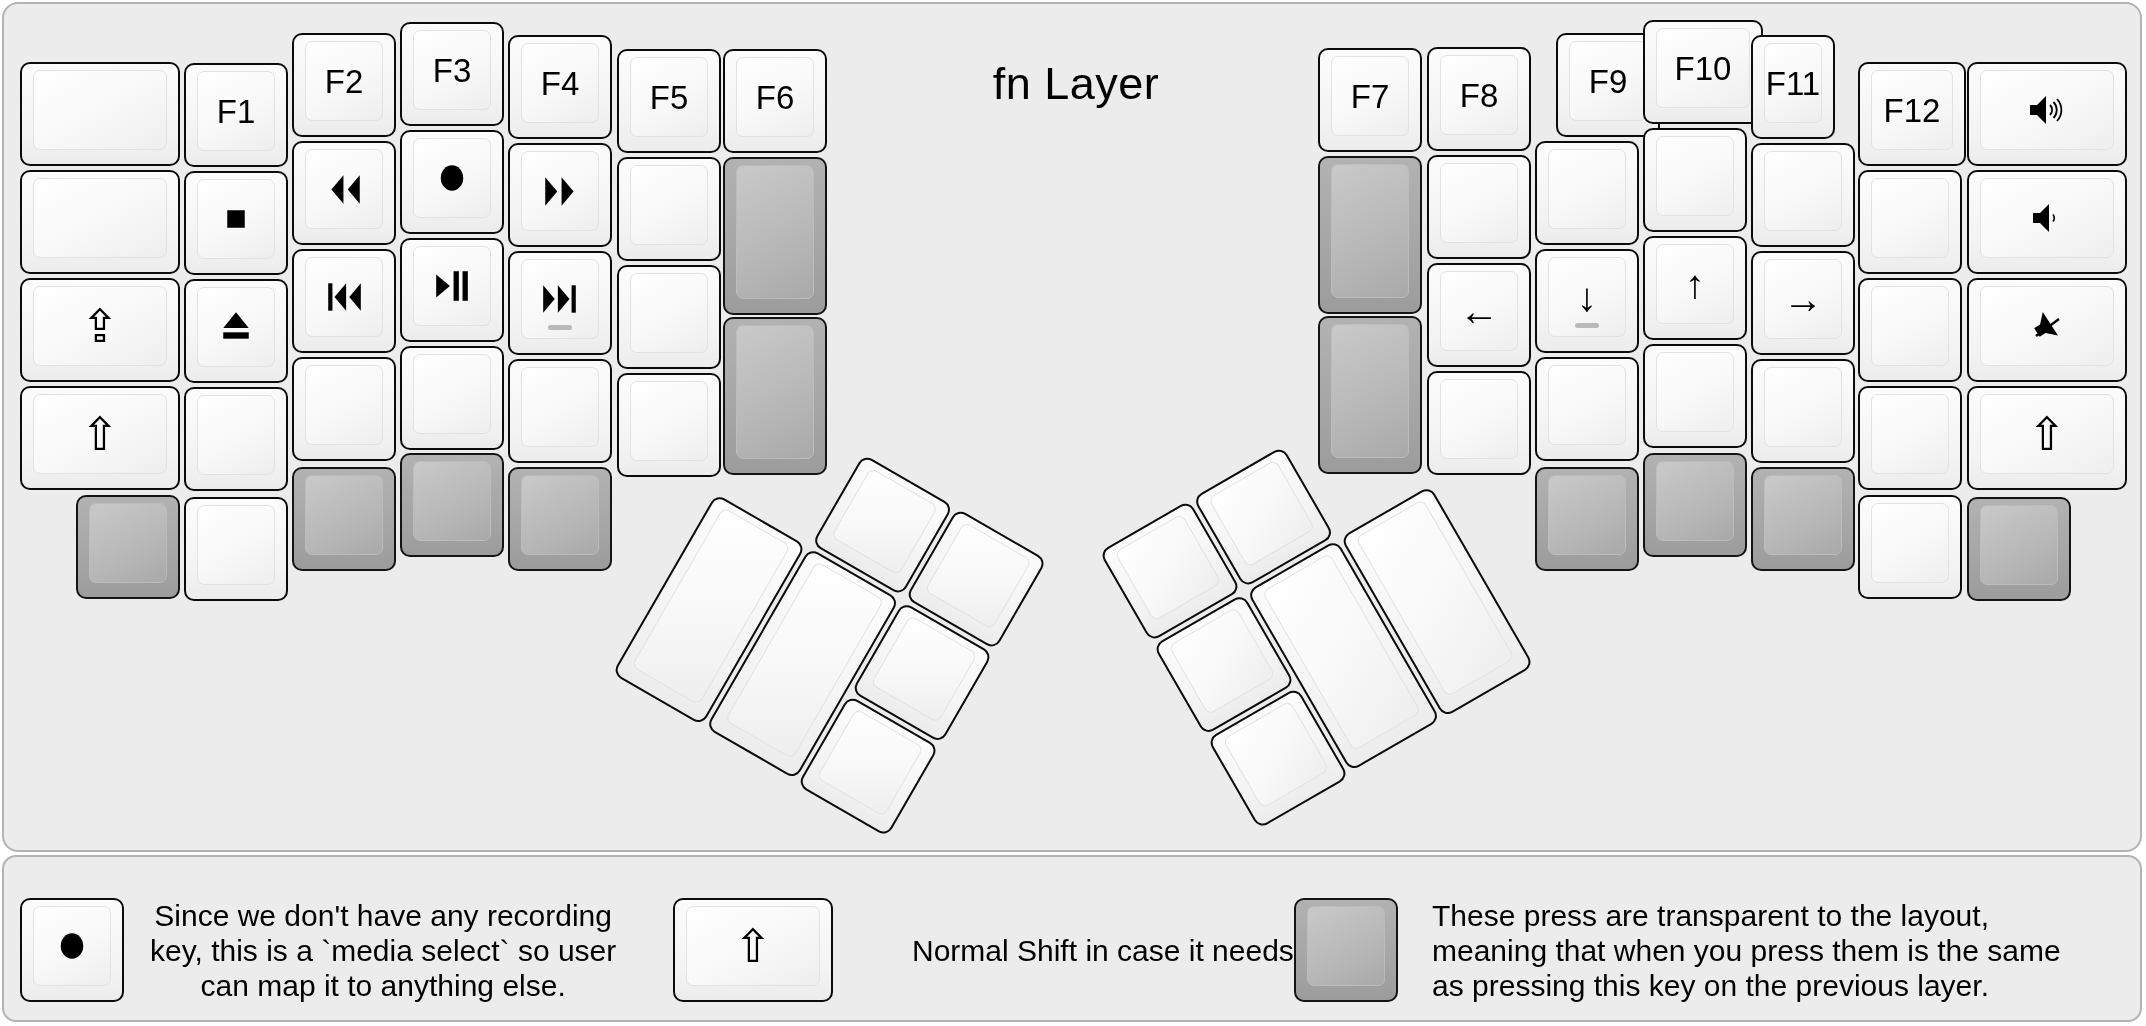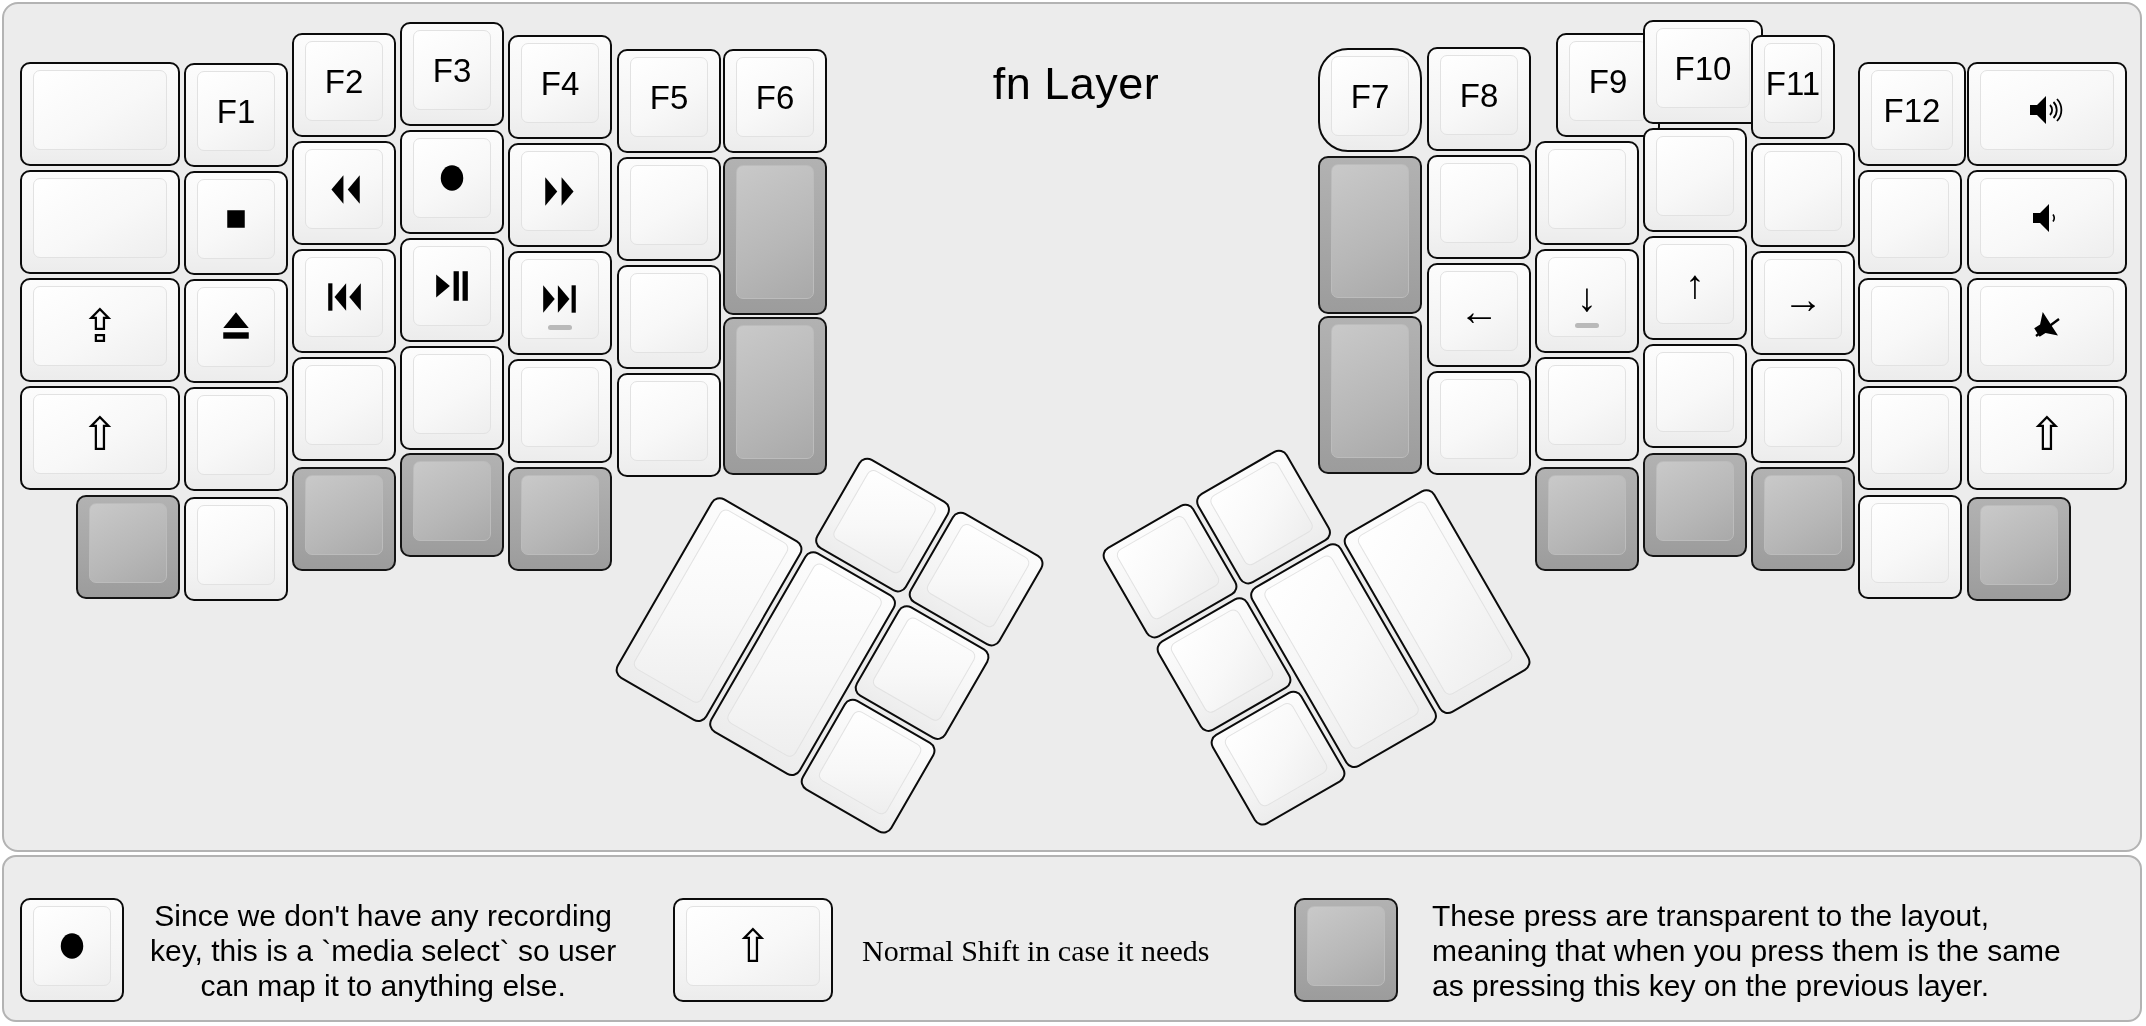--- a/index.html
+++ b/index.html
@@ -29,21 +29,21 @@
   .homing{position:absolute;bottom:8px;left:50%;margin-left:-12px;width:24px;height:5px;
           border-radius:2.5px;background:#b9b9b9;}
   
   .cluster{position:absolute;width:324px;height:324px;}
   #thumb-left{left:770px;top:400px;transform:rotate(30deg);transform-origin:0 0;}
   #thumb-right{left:1099px;top:552px;transform:rotate(-30deg);transform-origin:0 0;}
   
   .legend-text{position:absolute;top:896px;height:108px;display:flex;flex-direction:column;
                justify-content:center;font-size:30px;line-height:35px;color:#000;}
   #legend-text-1{left:150px;text-align:center;}
-  #legend-text-2{left:862px;font-family:Liberation Serif, serif;}
+  #legend-text-2{left:912px;}
   #legend-text-3{left:1432px;}
 </style>
 </head>
 <body>
 
 <div class="stage">
   <div class="panel" id="panel-main"></div>
   <div class="panel" id="panel-legend"></div>
 
   <div class="title">fn Layer</div>
@@ -212,21 +212,21 @@
       </div>
       <div class="key gray" style="left: 292px; top: 467px; width: 104px; height: 104px;">
         <div class="top"></div>
       </div>
       <div class="key gray" style="left: 400px; top: 453px; width: 104px; height: 104px;">
         <div class="top"></div>
       </div>
       <div class="key gray" style="left: 508px; top: 467px; width: 104px; height: 104px;">
         <div class="top"></div>
       </div>
-      <div class="key white" style="left: 1318px; top: 48px; width: 104px; height: 104px; border-radius: 30px;">
+      <div class="key white" style="left: 1318px; top: 48px; width: 104px; height: 104px;">
         <div class="top">
           <span class="klabel">F7</span>
         </div>
       </div>
       <div class="key white" style="left: 1427px; top: 47px; width: 104px; height: 104px;">
         <div class="top">
           <span class="klabel">F8</span>
         </div>
       </div>
       <div class="key white" style="left: 1535px; top: 33px; width: 104px; height: 104px; margin-left: 21px;">

